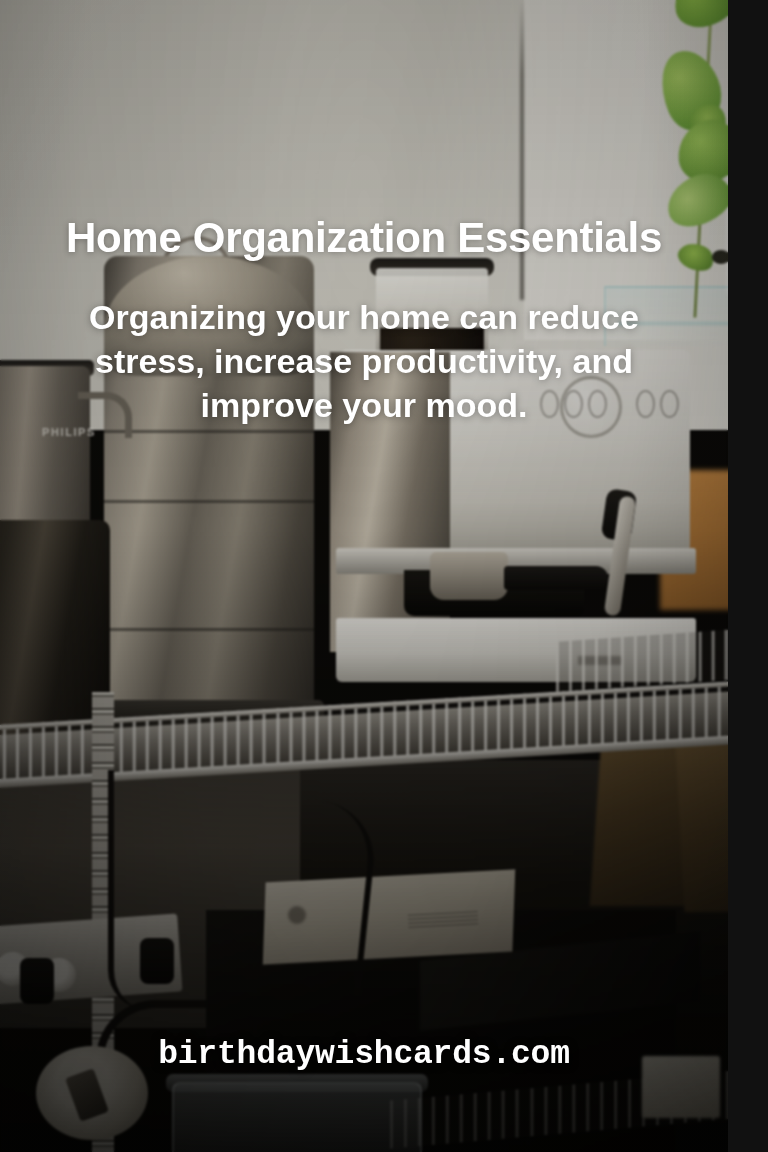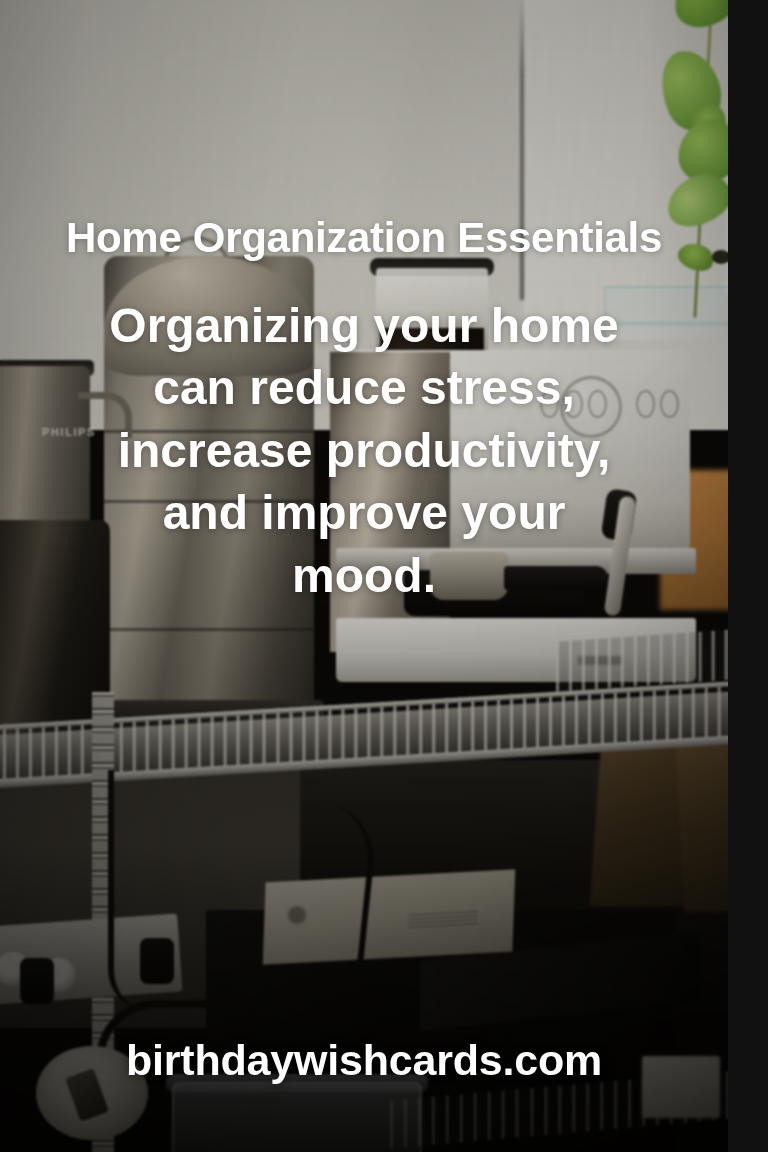--- a/index.html
+++ b/index.html
@@ -401,34 +401,35 @@
     font-weight:bold;
     letter-spacing:-.3px;
     line-height:1.12;
     padding:0 24px;
     text-shadow:0 1px 6px rgba(0,0,0,.30);
   }
   .subtitle{
     position:absolute;left:0;right:0;top:295px;
     text-align:center;
     color:#ffffff;
-    font-size:48px;
+    font-size:34px;
     font-weight:bold;
     line-height:1.30;
     padding:0 86px;
     text-shadow:0 1px 7px rgba(0,0,0,.34);
   }
   .footer{
     position:absolute;left:0;right:0;top:1036px;
     text-align:center;
     color:#ffffff;
-    font-size:43px;
+    font-size:33px;
     font-weight:bold;
     letter-spacing:-.2px;
     text-shadow:0 1px 8px rgba(0,0,0,.55);
+    font-family:Liberation Mono, monospace;
   }
 </style>
 </head>
 <body>
 
 <div id="pin">
 
   <div class="photo">
 
     <div class="wall"></div>

